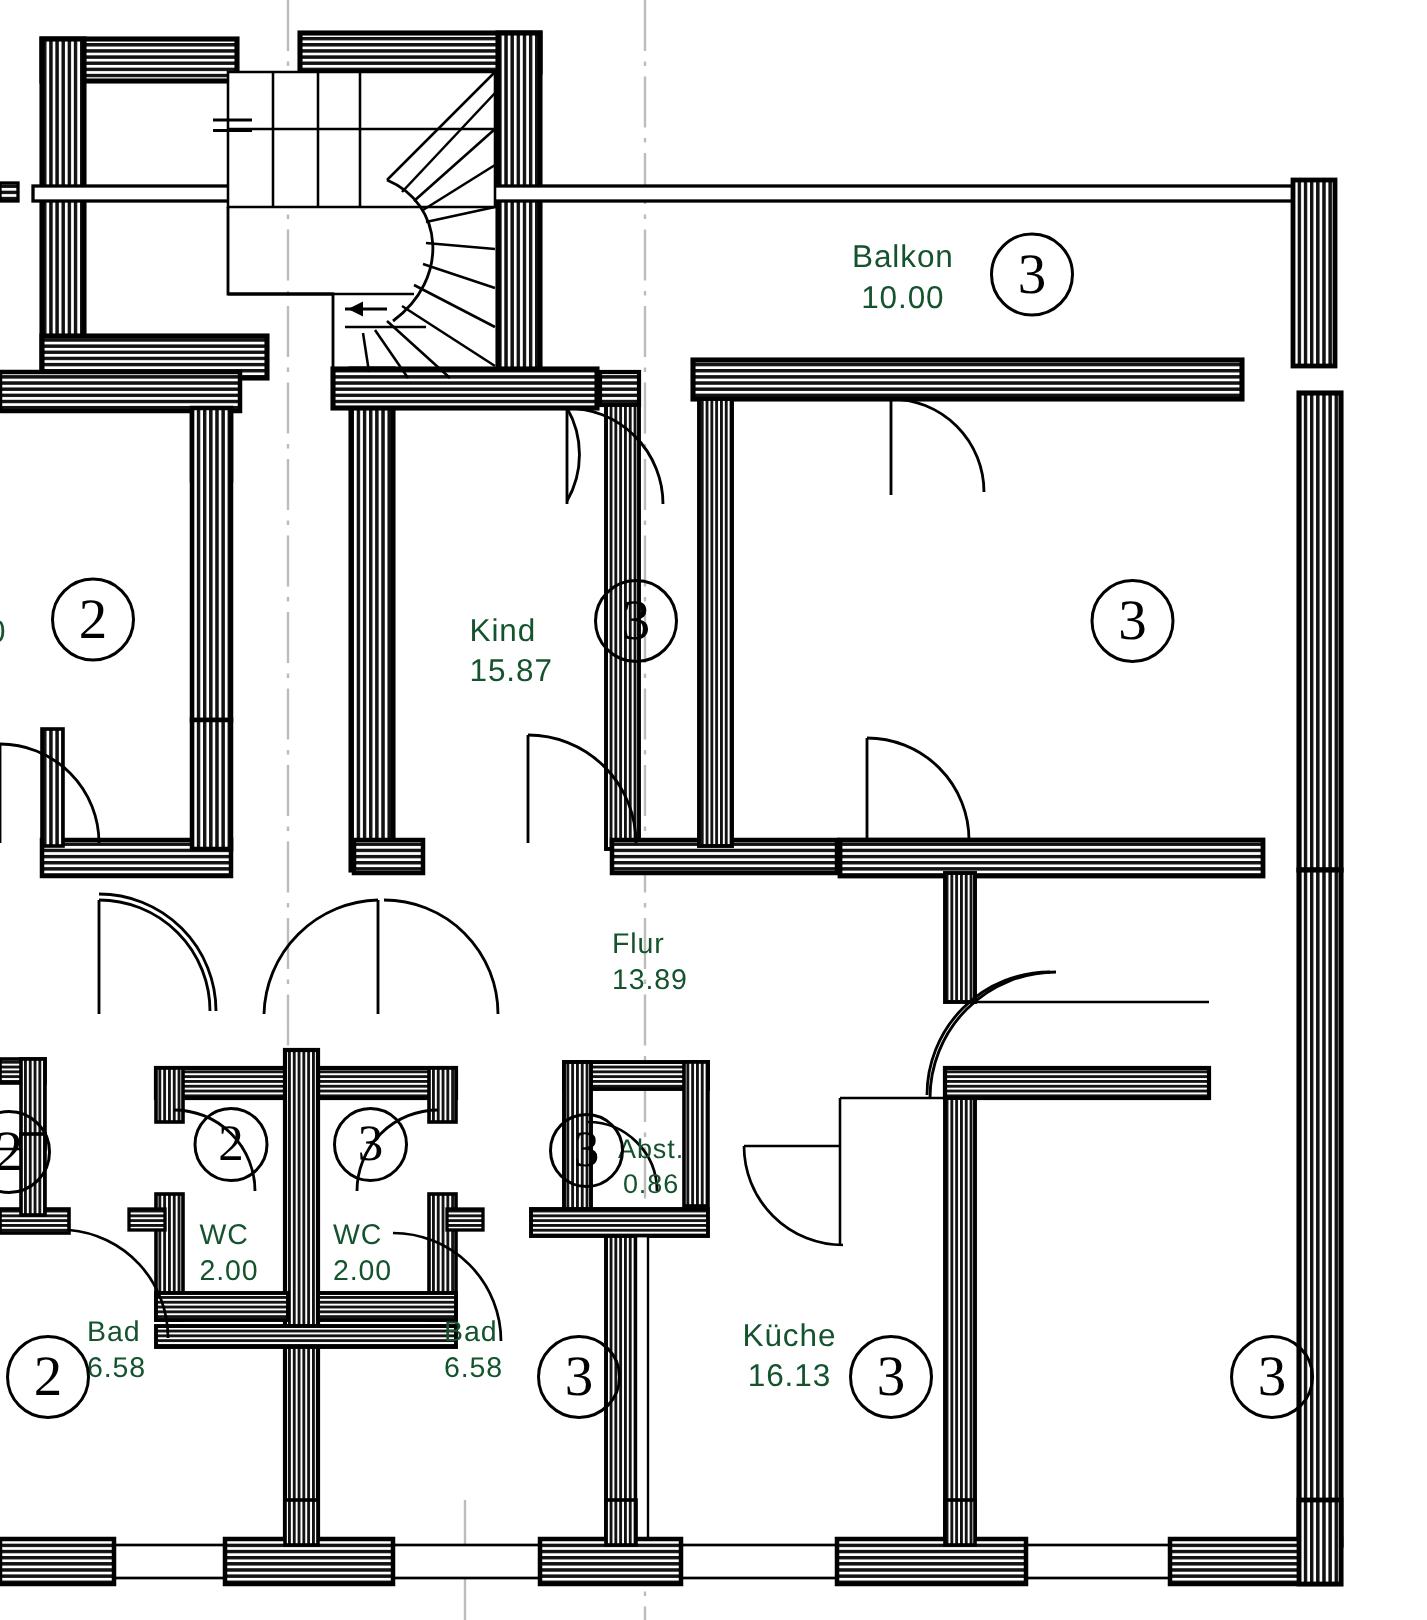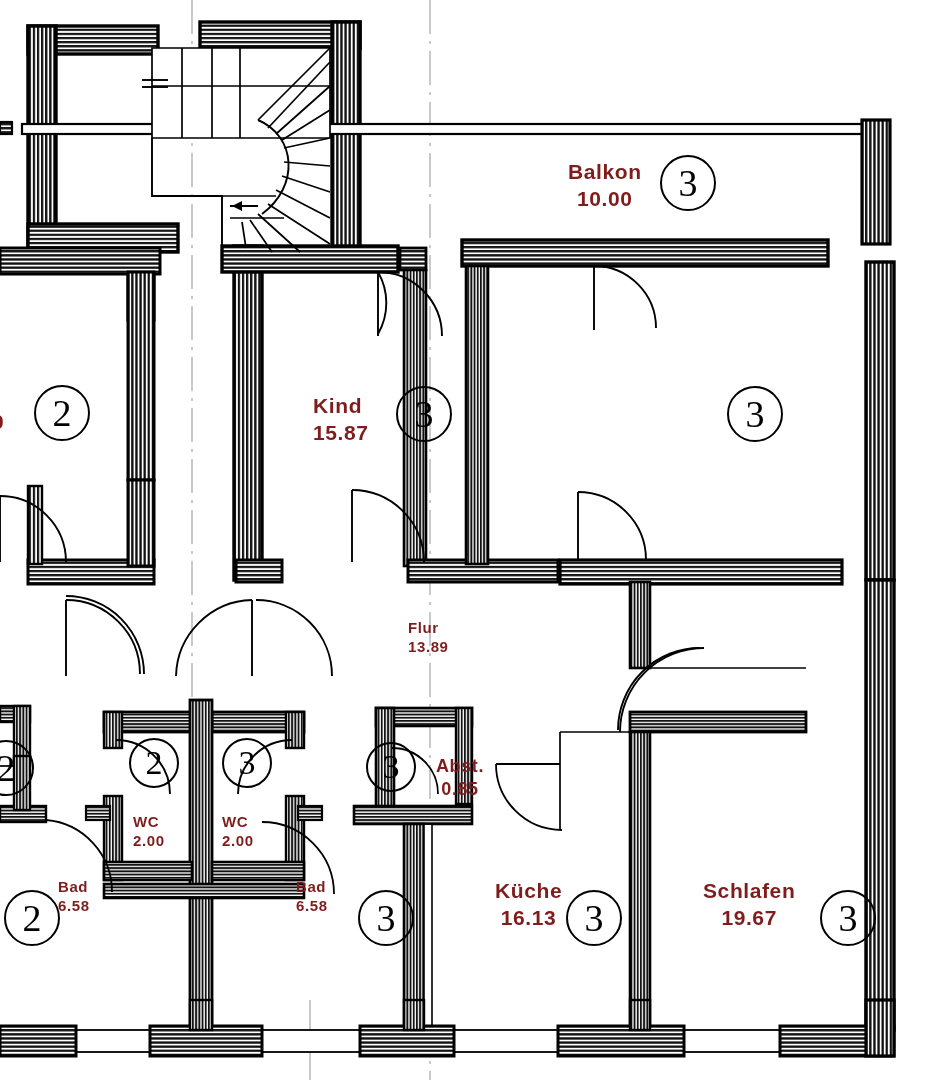--- a/index.html
+++ b/index.html
@@ -22,33 +22,33 @@
     position: absolute;
     top: 0;
     left: 0;
     width: 951px;
     height: 1080px;
     display: block;
   }
   
   .room-label {
     position: absolute;
-    color: #7f1d1d;
+    color: #14532d;
     font-family: "Liberation Sans", sans-serif;
     font-size: 21px;
     line-height: 1.30;
     letter-spacing: 0.6px;
     white-space: nowrap;
     text-align: left;
-    font-weight: 700;
+    font-weight: 400;
   }
   .room-label .rl-name { display: block; }
   .room-label .rl-area { display: block; text-align: center; }
   .room-label.small {
-    font-size: 15px;
+    font-size: 19px;
     line-height: 1.28;
   }
   .room-label.tiny {
     font-size: 18px;
     line-height: 1.25;
   }
   
   .unit-badge {
     position: absolute;
     width: 56px;
@@ -299,36 +299,36 @@
       <line x1="0" y1="766" x2="14" y2="766"></line>
     </g>
   </svg>
 
   <div class="room-label" style="left:568px; top:158px;">
     <span class="rl-name">Balkon</span>
     <span class="rl-area">10.00</span>
   </div>
   <div class="unit-badge" style="left:660px; top:155px;">3</div>
 
-  <div class="room-label" style="left:313px; top:392px;">
+  <div class="room-label" style="left:313px; top:407px;">
     <span class="rl-name">Kind</span>
     <span class="rl-area">15.87</span>
   </div>
   <div class="unit-badge" style="left:396px; top:386px;">3</div>
 
   <div class="unit-badge" style="left:727px; top:386px;">3</div>
 
   <div class="room-label small" style="left:408px; top:618px;">
     <span class="rl-name">Flur</span>
     <span class="rl-area">13.89</span>
   </div>
 
-  <div class="room-label tiny" style="left:412px; top:755px;margin-left:24px;">
+  <div class="room-label tiny" style="left:412px; top:755px;">
     <span class="rl-name">Abst.</span>
-    <span class="rl-area">0.85</span>
+    <span class="rl-area">0.86</span>
   </div>
   <div class="unit-badge b-small" style="left:366px; top:742px;">3</div>
 
   <div class="room-label small" style="left:133px; top:812px;">
     <span class="rl-name">WC</span>
     <span class="rl-area">2.00</span>
   </div>
   <div class="unit-badge b-small" style="left:129px; top:738px;">2</div>
 
   <div class="room-label small" style="left:222px; top:812px;">
@@ -348,23 +348,19 @@
     <span class="rl-area">6.58</span>
   </div>
   <div class="unit-badge" style="left:358px; top:890px;">3</div>
 
   <div class="room-label" style="left:495px; top:877px;">
     <span class="rl-name">Küche</span>
     <span class="rl-area">16.13</span>
   </div>
   <div class="unit-badge" style="left:566px; top:890px;">3</div>
 
-  <div class="room-label" style="left:703px; top:877px;">
-    <span class="rl-name">Schlafen</span>
-    <span class="rl-area">19.67</span>
-  </div>
   <div class="unit-badge" style="left:820px; top:890px;">3</div>
 
   <div class="unit-badge" style="left:34px; top:385px;">2</div>
   <div class="room-label" style="left:-8px; top:408px;">0</div>
   <div class="unit-badge" style="left:-22px; top:740px;">2</div>
 
 </div>
 
 </body></html>

